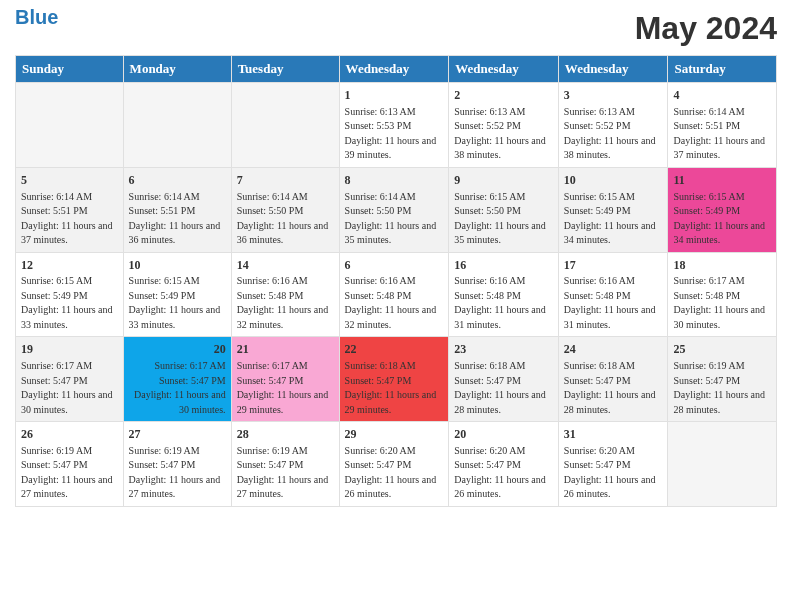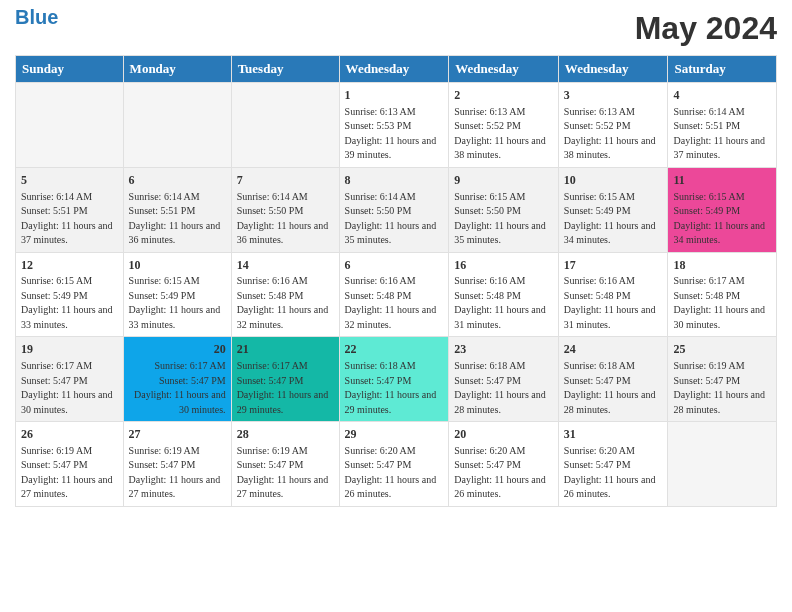--- a/index.html
+++ b/index.html
@@ -232,27 +232,27 @@
             <div class="day-info" style="white-space: pre-line;">Sunrise: 6:17 AM
 Sunset: 5:47 PM
 Daylight: 11 hours and 30 minutes.</div>
           </td>
           <td style="background: #0ea5e9; text-align: right;">
             <span class="day-number">20</span>
             <div class="day-info" style="white-space: pre-line;">Sunrise: 6:17 AM
 Sunset: 5:47 PM
 Daylight: 11 hours and 30 minutes.</div>
           </td>
-          <td style="background: #14b8a6;">
+          <td style="background: #f9a8d4;">
             <span class="day-number">21</span>
             <div class="day-info" style="white-space: pre-line;">Sunrise: 6:17 AM
 Sunset: 5:47 PM
 Daylight: 11 hours and 29 minutes.</div>
           </td>
-          <td style="background: #5eead4;">
+          <td style="background: #ef4444;">
             <span class="day-number">22</span>
             <div class="day-info" style="white-space: pre-line;">Sunrise: 6:18 AM
 Sunset: 5:47 PM
 Daylight: 11 hours and 29 minutes.</div>
           </td>
           <td style="background: rgb(242, 242, 242);">
             <span class="day-number">23</span>
             <div class="day-info" style="white-space: pre-line;">Sunrise: 6:18 AM
 Sunset: 5:47 PM
 Daylight: 11 hours and 28 minutes.</div>

